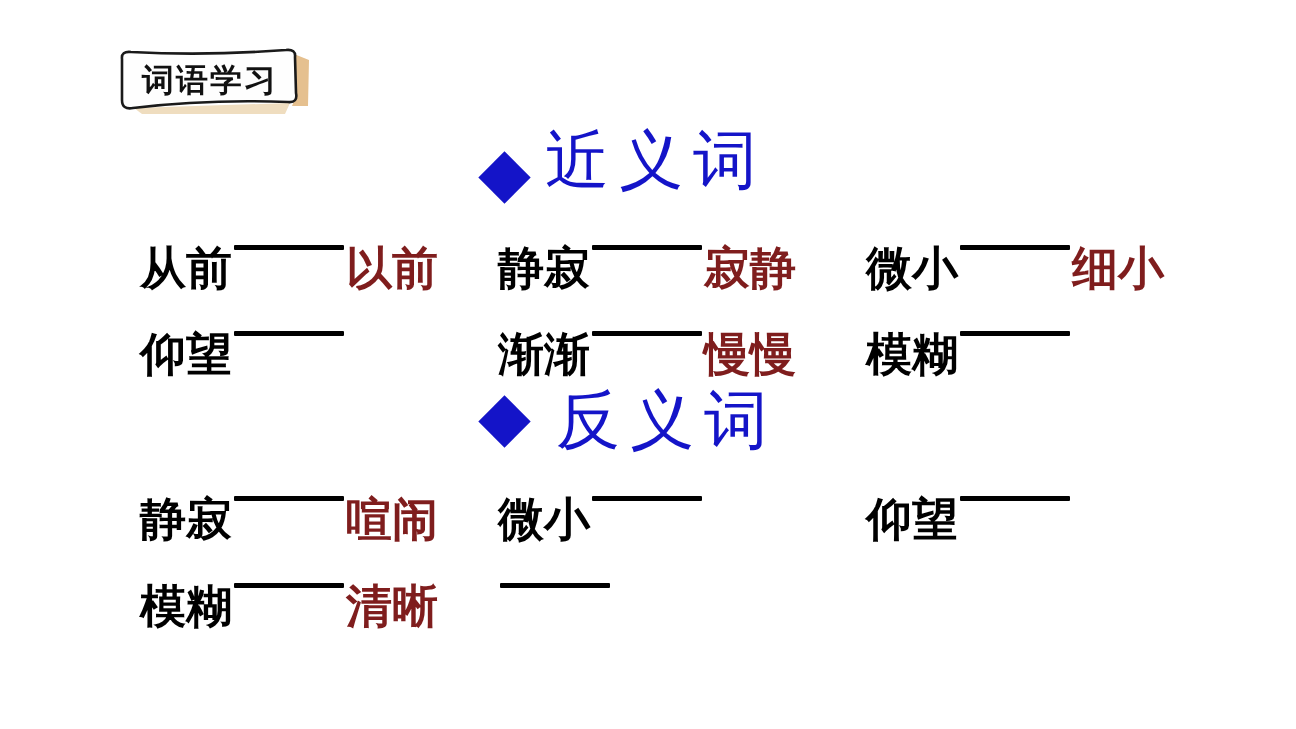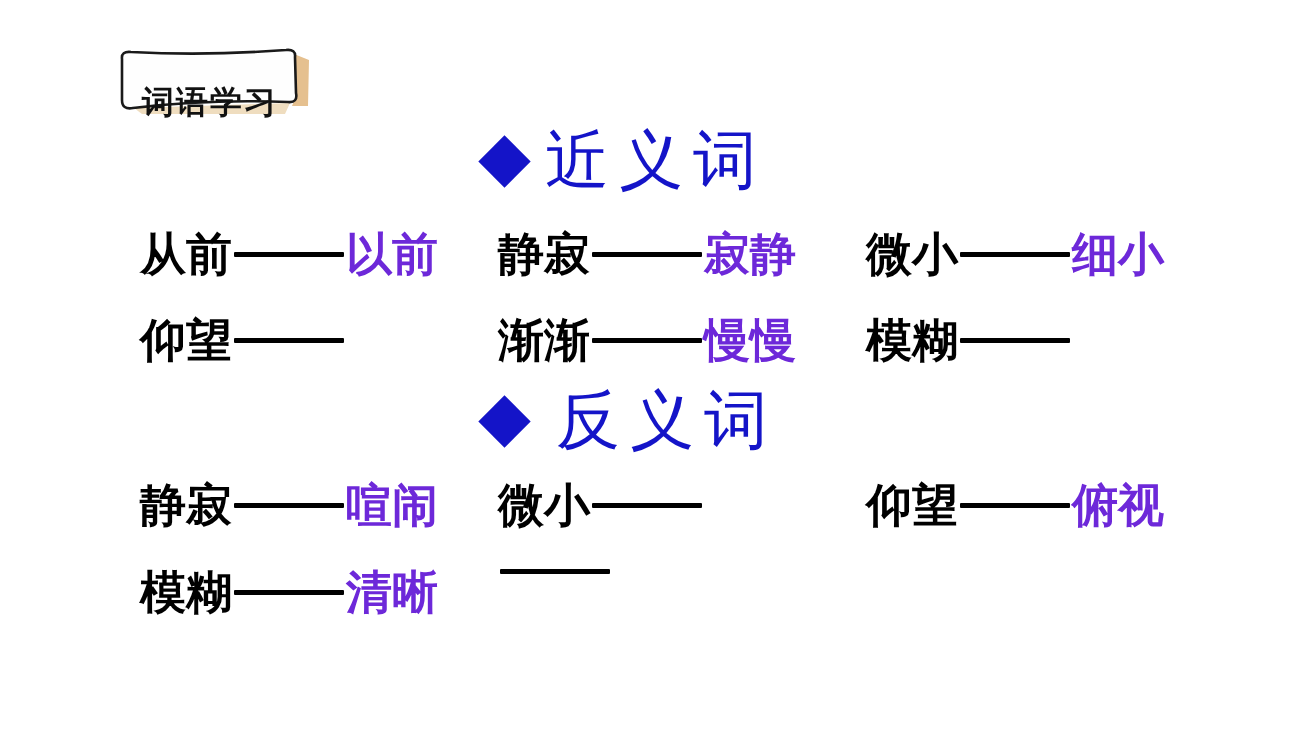--- a/index.html
+++ b/index.html
@@ -32,32 +32,31 @@
     width: 196px;
     height: 56px;
     display: flex;
     align-items: center;
     justify-content: center;
     font-family: "Liberation Serif", serif;
     font-size: 32px;
     font-weight: 600;
     letter-spacing: 2px;
     color: #111111;
-    margin-top: 22px;
   }
 
   
   .section-heading {
     position: absolute;
     display: flex;
     align-items: center;
     gap: 22px;
     color: #1414c8;
   }
-  .section-heading.synonyms { left: 486px; top: 126px; }
+  .section-heading.synonyms { left: 486px; top: 126px; align-items: flex-end; }
   .section-heading.antonyms { left: 486px; top: 386px; gap: 33px; }
   .diamond {
     width: 37px;
     height: 37px;
     background: #1414c8;
     transform: rotate(45deg);
     flex: 0 0 auto;
   }
   .heading-text {
     font-family: "Liberation Serif", serif;
@@ -65,28 +64,28 @@
     font-weight: 500;
     letter-spacing: 10px;
     line-height: 1.1;
     white-space: nowrap;
   }
 
   
   .pair {
     position: absolute;
     display: flex;
-    align-items: center;
     font-size: 46px;
     font-weight: 800;
     line-height: 1;
     white-space: nowrap;
+    margin-top: 14px;
   }
   .word-left  { color: #000000; }
-  .word-right { color: #6d28d9; }
+  .word-right { color: #7f1d1d; }
   .dash {
     width: 110px;
     height: 5px;
     background: #000000;
     margin: 0 2px;
     border-radius: 1px;
     flex: 0 0 auto;
   }
 
   
@@ -157,21 +156,20 @@
     <span class="dash" aria-label="——"></span>
     <span class="word-right">喧闹</span>
   </div>
   <div class="pair c2 ant-r1">
     <span class="word-left">微小</span>
     <span class="dash" aria-label="——"></span>
   </div>
   <div class="pair c3 ant-r1">
     <span class="word-left">仰望</span>
     <span class="dash" aria-label="——"></span>
-    <span class="word-right">俯视</span>
   </div>
 
   <div class="pair c1 ant-r2">
     <span class="word-left">模糊</span>
     <span class="dash" aria-label="——"></span>
     <span class="word-right">清晰</span>
   </div>
   <div class="pair c2 ant-r2">
     <span class="dash" aria-label="——"></span>
   </div>

